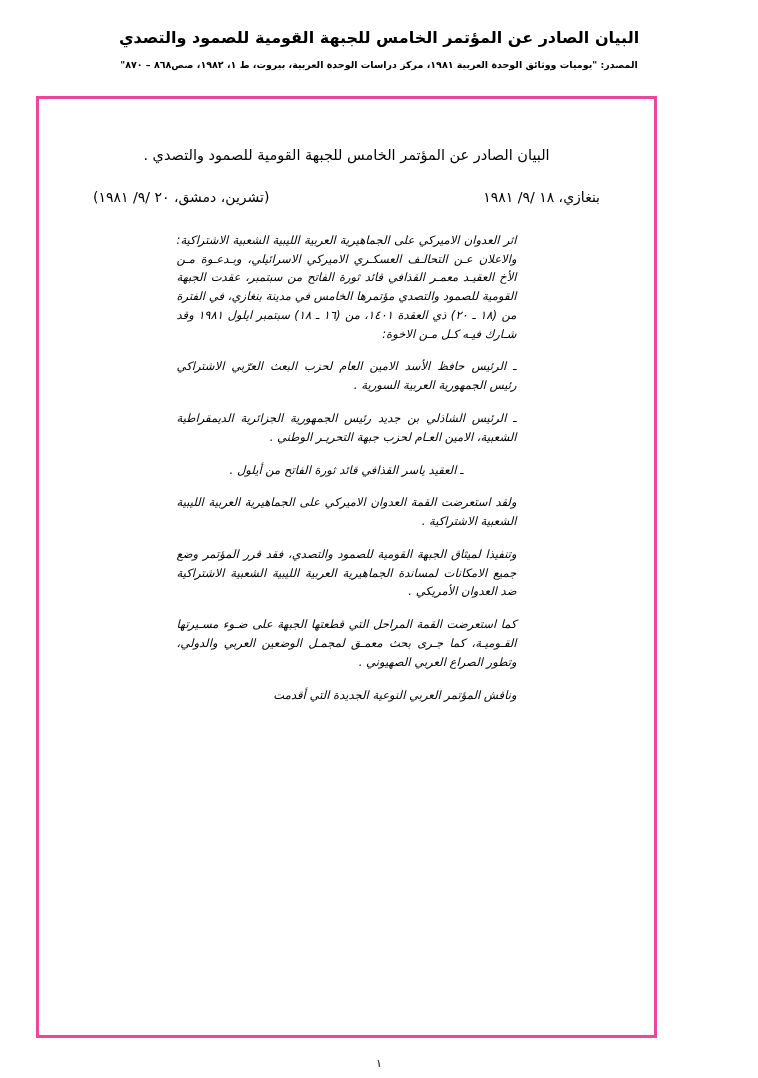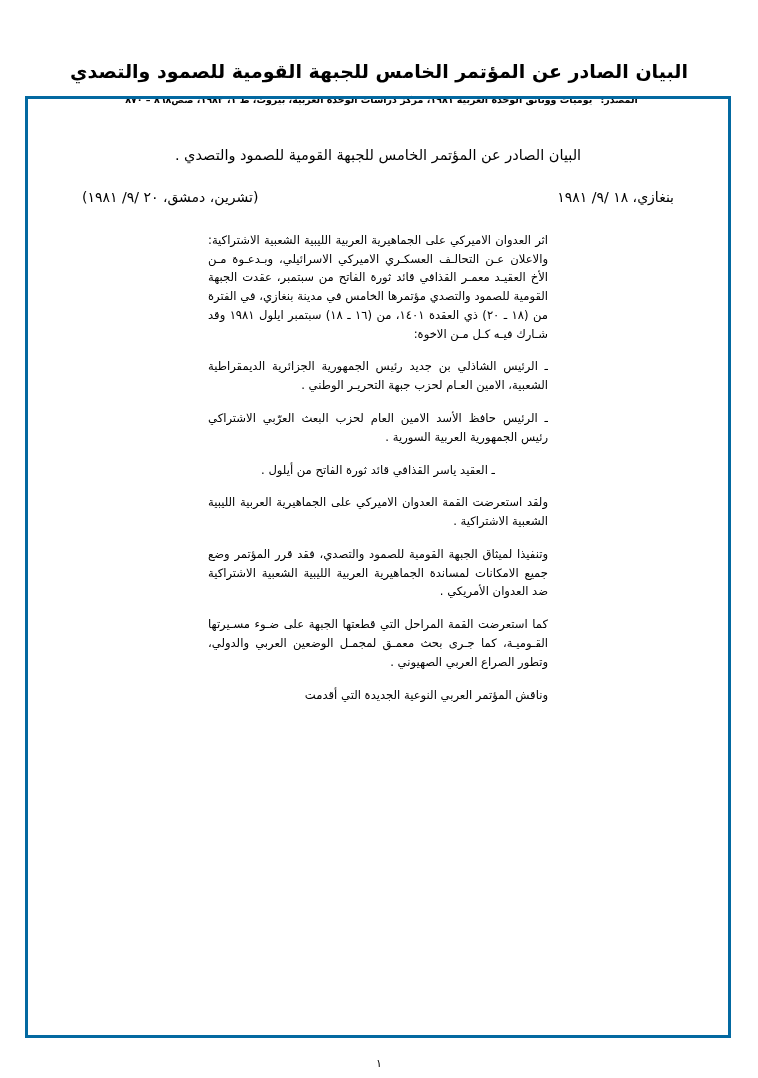--- a/index.html
+++ b/index.html
@@ -19,41 +19,40 @@
     width: 758px;
     height: 1078px;
     position: relative;
     box-sizing: border-box;
   }
   .header {
     text-align: center;
     padding-top: 28px;
   }
   .header-title {
-    font-size: 19px;
+    font-size: 16px;
     font-weight: bold;
     letter-spacing: 0;
     color: #000;
     line-height: 1.3;
-    margin-top: 31px;
   }
   .header-source {
     font-size: 9.5px;
     font-weight: bold;
     color: #000;
     margin-top: 10px;
     line-height: 1.3;
   }
   .frame {
     position: absolute;
-    left: 25px;
+    left: 36px;
     top: 96px;
-    width: 706px;
+    width: 621px;
     height: 942px;
-    border: 3px solid #0369a1;
+    border: 3px solid #ec4899;
     box-sizing: border-box;
   }
   .frame-inner {
     position: absolute;
     left: 0;
     top: 0;
     right: 0;
     bottom: 0;
     padding: 30px 44px 18px 44px;
     box-sizing: border-box;
@@ -83,20 +82,21 @@
     margin: 26px auto 0 auto;
     direction: rtl;
   }
   p.para {
     font-size: 11.6px;
     line-height: 1.62;
     color: #000;
     margin: 0 0 14px 0;
     text-align: justify;
     text-justify: inter-word;
+    font-style: italic;
   }
   p.para.short {
     text-align: center;
   }
   .pagenum {
     position: absolute;
     bottom: 8px;
     left: 0;
     right: 0;
     text-align: center;
@@ -119,22 +119,22 @@
 
       <div class="doc-title">البيان الصادر عن المؤتمر الخامس للجبهة القومية للصمود والتصدي .</div>
 
       <div class="dateline">
         <span>بنغازي، ١٨ /٩/ ١٩٨١</span>
         <span>(تشرين، دمشق، ٢٠ /٩/ ١٩٨١)</span>
       </div>
 
       <div class="body-col">
         <p class="para">اثر العدوان الاميركي على الجماهيرية العربية الليبية الشعبية الاشتراكية: والاعلان عـن التحالـف العسكـري الاميركي الاسرائيلي، وبـدعـوة مـن الأخ العقيـد معمـر القذافي قائد ثورة الفاتح من سبتمبر، عقدت الجبهة القومية للصمود والتصدي مؤتمرها الخامس في مدينة بنغازي، في الفترة من (١٨ ـ ٢٠) ذي العقدة ١٤٠١، من (١٦ ـ ١٨) سبتمبر ايلول ١٩٨١ وقد شـارك فيـه كـل مـن الاخوة:</p>
+        <p class="para">ـ الرئيس حافظ الأسد الامين العام لحزب البعث العرّبي الاشتراكي رئيس الجمهورية العربية السورية .</p>
         <p class="para">ـ الرئيس الشاذلي بن جديد رئيس الجمهورية الجزائرية الديمقراطية الشعبية، الامين العـام لحزب جبهة التحريـر الوطني .</p>
-        <p class="para">ـ الرئيس حافظ الأسد الامين العام لحزب البعث العرّبي الاشتراكي رئيس الجمهورية العربية السورية .</p>
         <p class="para short">ـ العقيد ياسر القذافي قائد ثورة الفاتح من أيلول .</p>
         <p class="para">ولقد استعرضت القمة العدوان الاميركي على الجماهيرية العربية الليبية الشعبية الاشتراكية .</p>
         <p class="para">وتنفيذا لميثاق الجبهة القومية للصمود والتصدي، فقد قرر المؤتمر وضع جميع الامكانات لمساندة الجماهيرية العربية الليبية الشعبية الاشتراكية ضد العدوان الأمريكي .</p>
         <p class="para">كما استعرضت القمة المراحل التي قطعتها الجبهة على ضـوء مسـيرتها القـوميـة، كما جـرى بحث معمـق لمجمـل الوضعين العربي والدولي، وتطور الصراع العربي الصهيوني .</p>
         <p class="para">وناقش المؤتمر العربي النوعية الجديدة التي أقدمت</p>
       </div>
 
     </div>
   </div>
 

